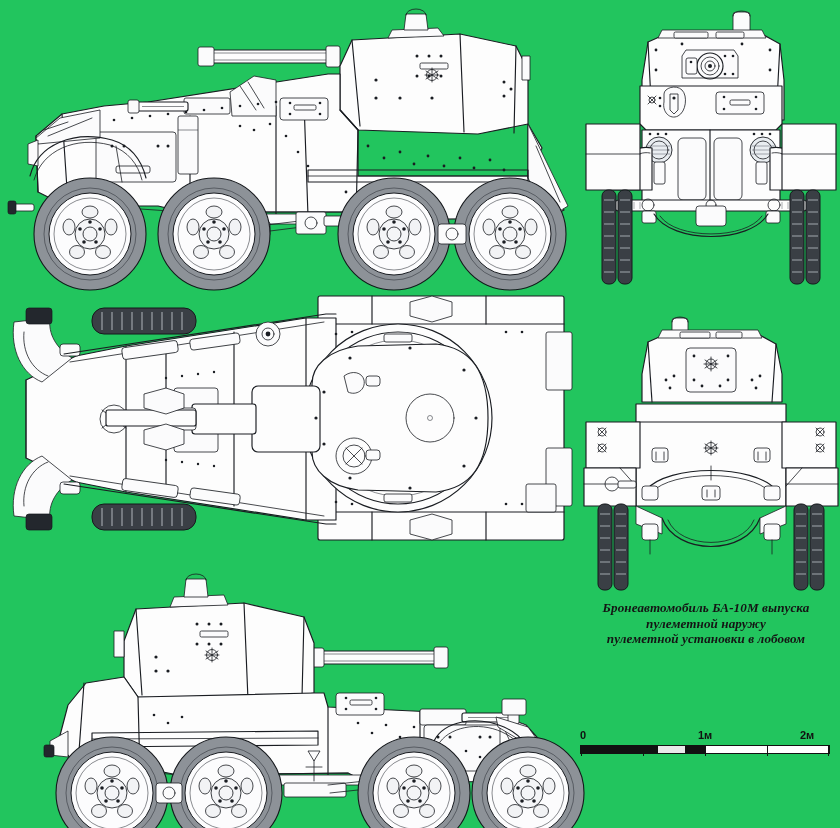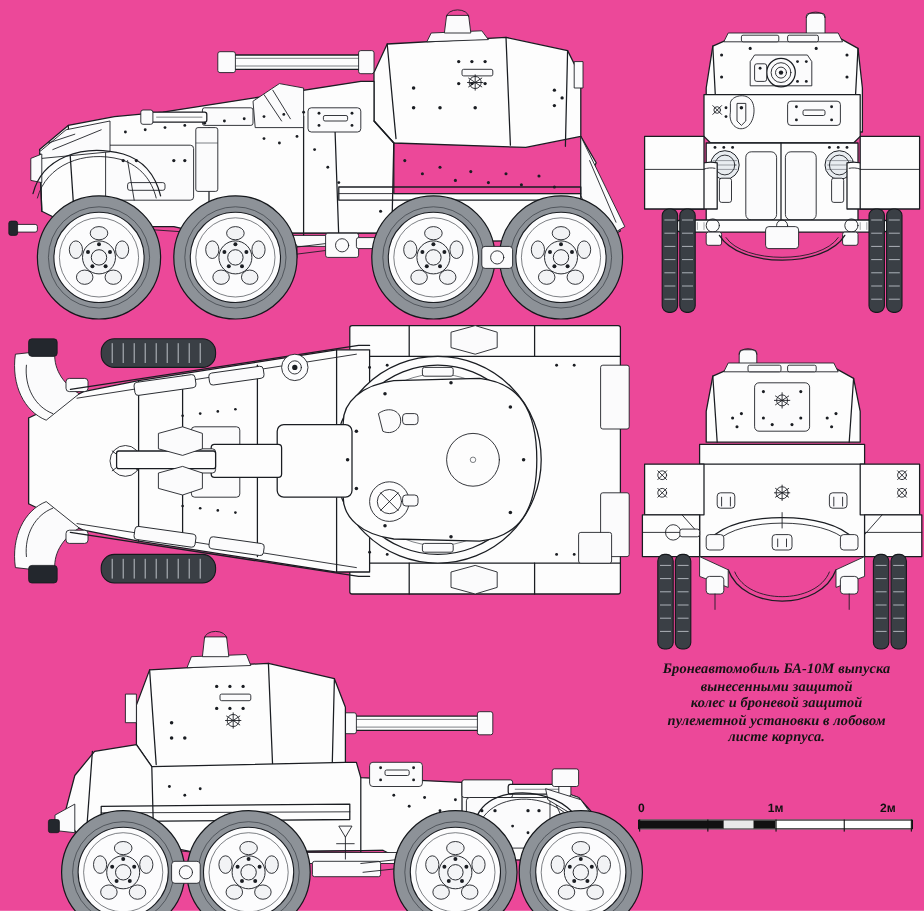--- a/index.html
+++ b/index.html
@@ -1,18 +1,18 @@
 <!DOCTYPE html>
 <html><head>
 <meta charset="utf-8">
 <style>
   html,body{margin:0;padding:0;background:#ffffff;}
   body{width:840px;height:828px;overflow:hidden;
        font-family:"Liberation Serif",serif;color:#111;}
-  #sheet{position:relative;width:840px;height:828px;background:#ec4899;}
+  #sheet{position:relative;width:840px;height:828px;background:#22c55e;}
 
   .view{position:absolute;}
   svg{display:block;overflow:visible;}
 
   
   .ln{fill:none;stroke:#1a1d22;stroke-width:1.15;stroke-linejoin:round;stroke-linecap:round;}
   .ln2{fill:none;stroke:#1a1d22;stroke-width:.8;stroke-linejoin:round;stroke-linecap:round;}
   .lnf{fill:#fdfdfd;stroke:#1a1d22;stroke-width:1.15;stroke-linejoin:round;}
   .lnf2{fill:#fbfbfc;stroke:#1a1d22;stroke-width:.8;stroke-linejoin:round;}
   .thin{fill:none;stroke:#2a2e35;stroke-width:.55;}
@@ -948,24 +948,22 @@
             <line x1="228" y1="232" x2="238" y2="232"></line>
         <line x1="228" y1="244" x2="238" y2="244"></line>
             <line x1="228" y1="256" x2="238" y2="256"></line>
       </g>
     </g>
   </svg>
   </div>
 
   <div id="caption">
     <div>Бронеавтомобиль БА-10М выпуска</div>
-    <div>вынесенными защитой</div>
-    <div>колес и броневой защитой</div>
+    <div>пулеметной наружу</div>
     <div>пулеметной установки в лобовом</div>
-    <div>листе корпуса.</div>
   </div>
 
   <div id="scalebar">
     <div class="sb-labels">
       <span class="sb-lab" style="left:0">0</span>
       <span class="sb-lab" style="left:118px">1м</span>
       <span class="sb-lab" style="left:220px">2м</span>
     </div>
     <div class="sb-bar">
       <div class="sb-fillA"></div>

